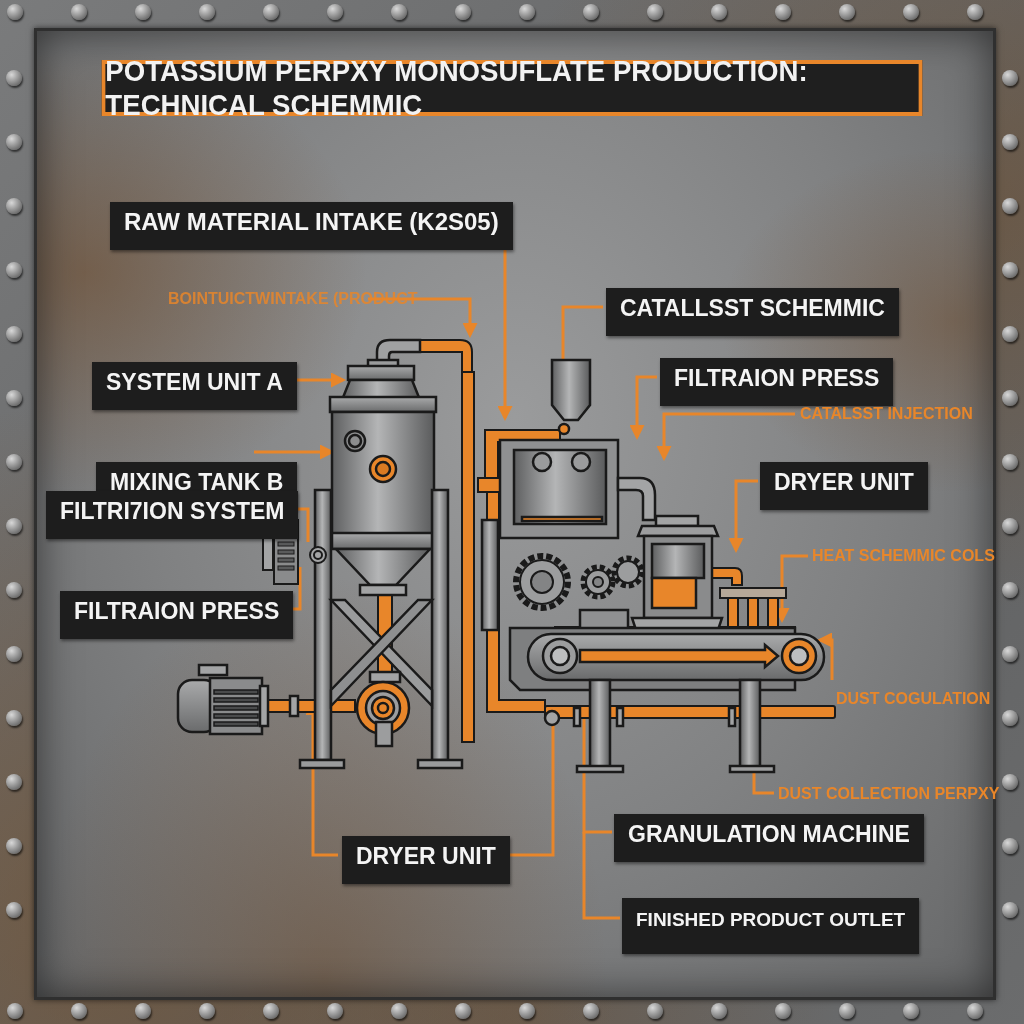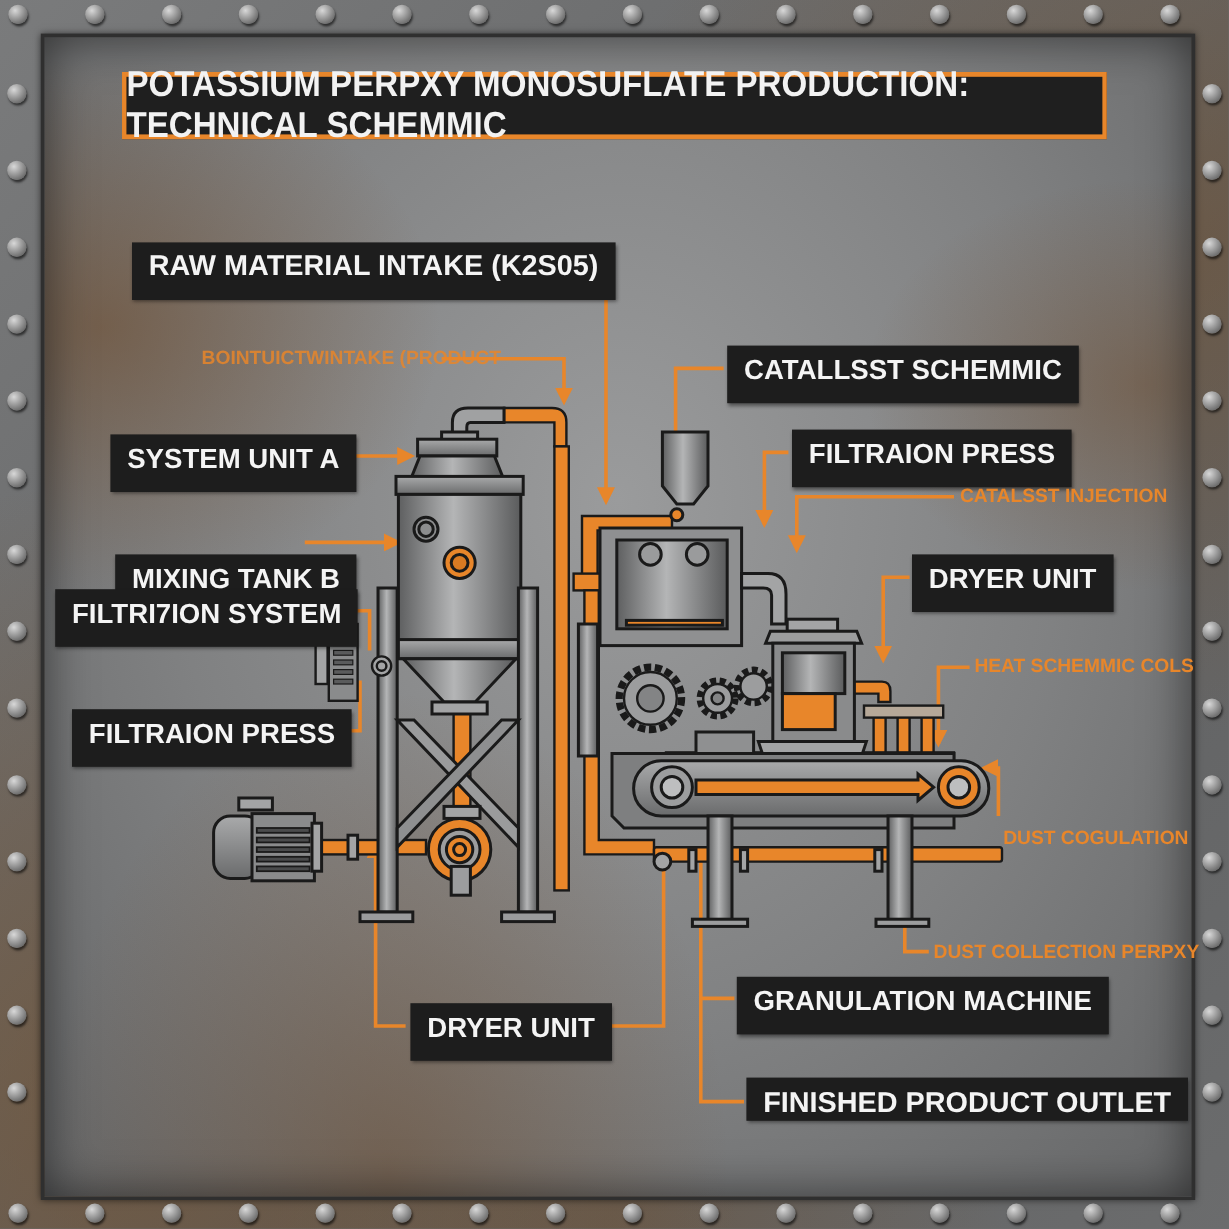--- a/index.html
+++ b/index.html
@@ -331,13 +331,13 @@
 <div class="olabel" style="left:800px;top:405px;">CATALSST INJECTION</div>
 <div class="label" style="left:96px;top:432px;margin-top:30px;">MIXING TANK B</div>
 <div class="label" style="left:760px;top:462px;">DRYER UNIT</div>
 <div class="label" style="left:46px;top:491px;">FILTRI7ION SYSTEM</div>
 <div class="olabel" style="left:812px;top:547px;">HEAT SCHEMMIC COLS</div>
 <div class="label" style="left:60px;top:591px;">FILTRAION PRESS</div>
 <div class="olabel" style="left:836px;top:690px;">DUST COGULATION</div>
 <div class="olabel" style="left:778px;top:785px;">DUST COLLECTION PERPXY</div>
 <div class="label" style="left:614px;top:814px;">GRANULATION MACHINE</div>
 <div class="label" style="left:342px;top:836px;">DRYER UNIT</div>
-<div class="label" style="left:622px;top:898px;font-size:24px;height:36px;line-height:44px;">FINISHED PRODUCT OUTLET</div>
+<div class="label" style="left:622px;top:898px;font-size:19px;height:56px;line-height:44px;">FINISHED PRODUCT OUTLET</div>
 
 </body></html>

